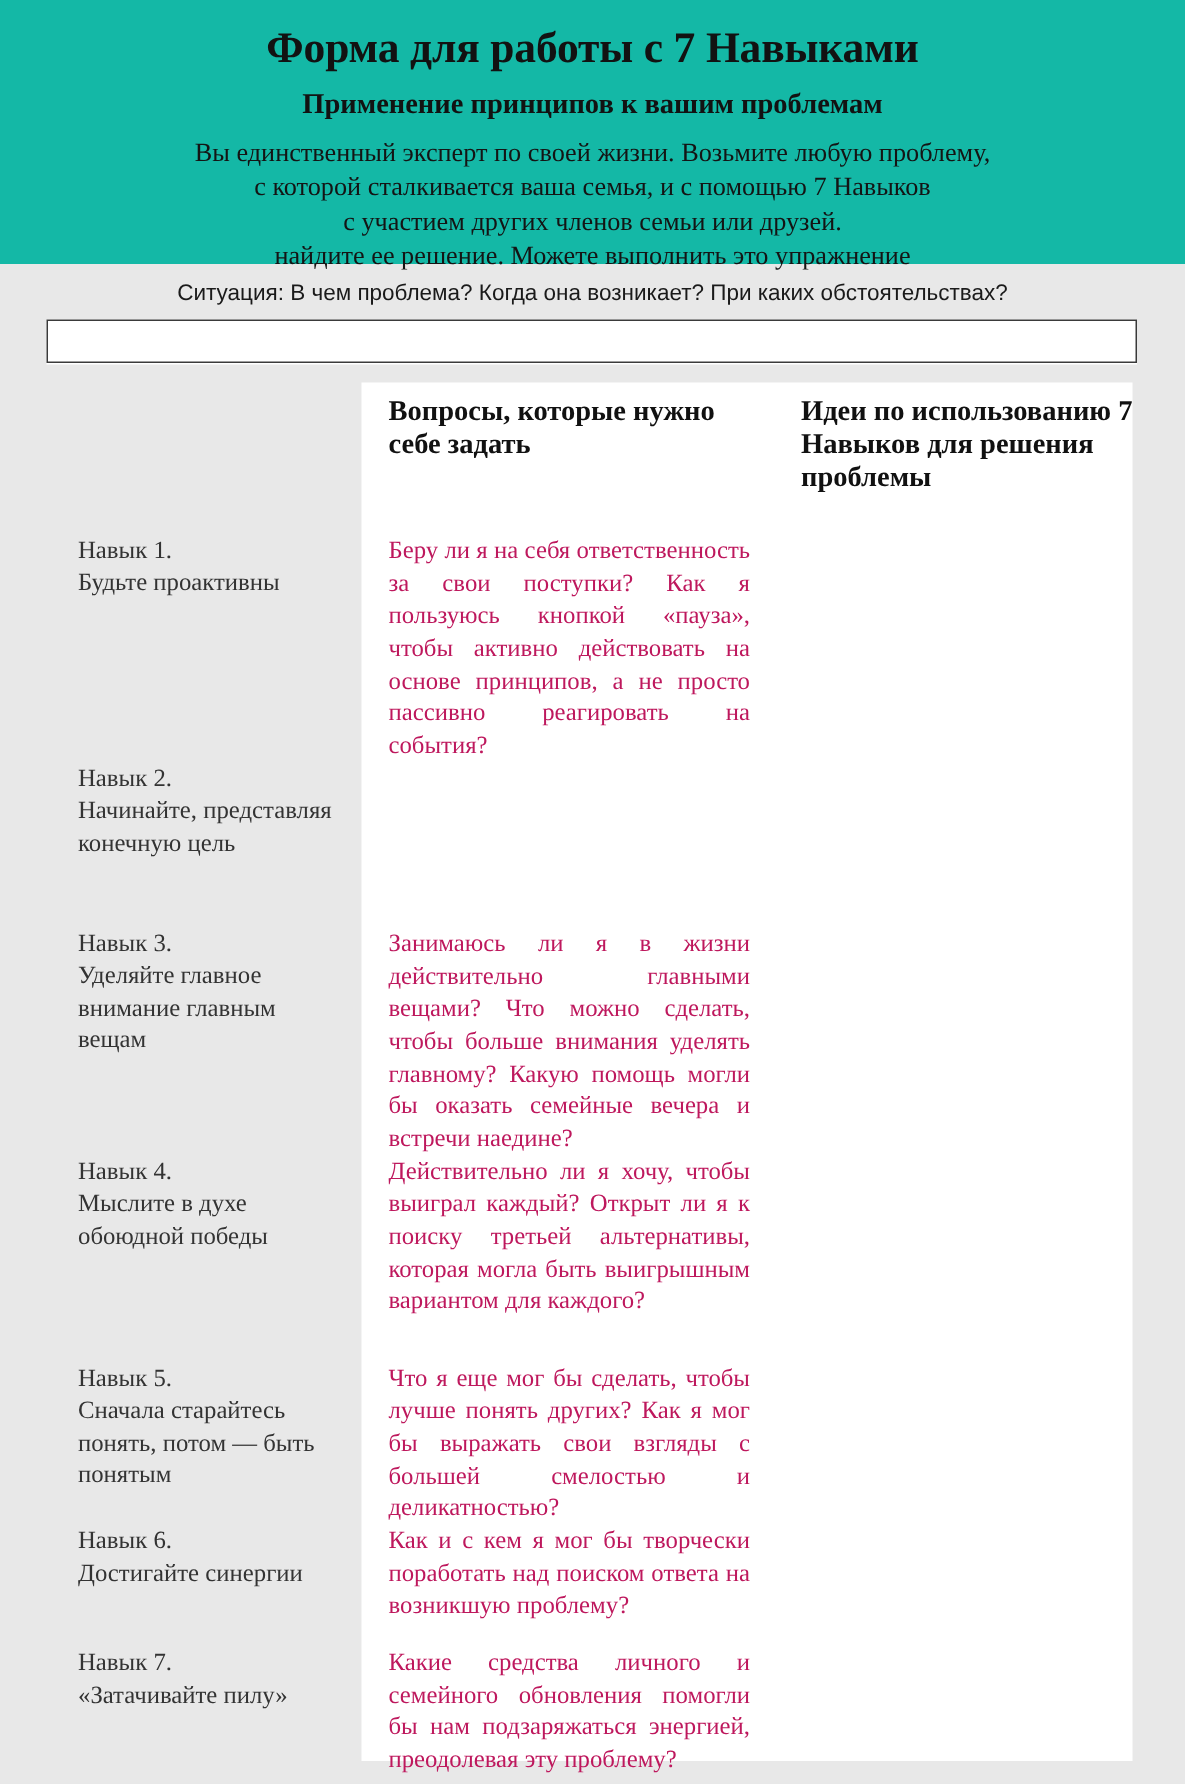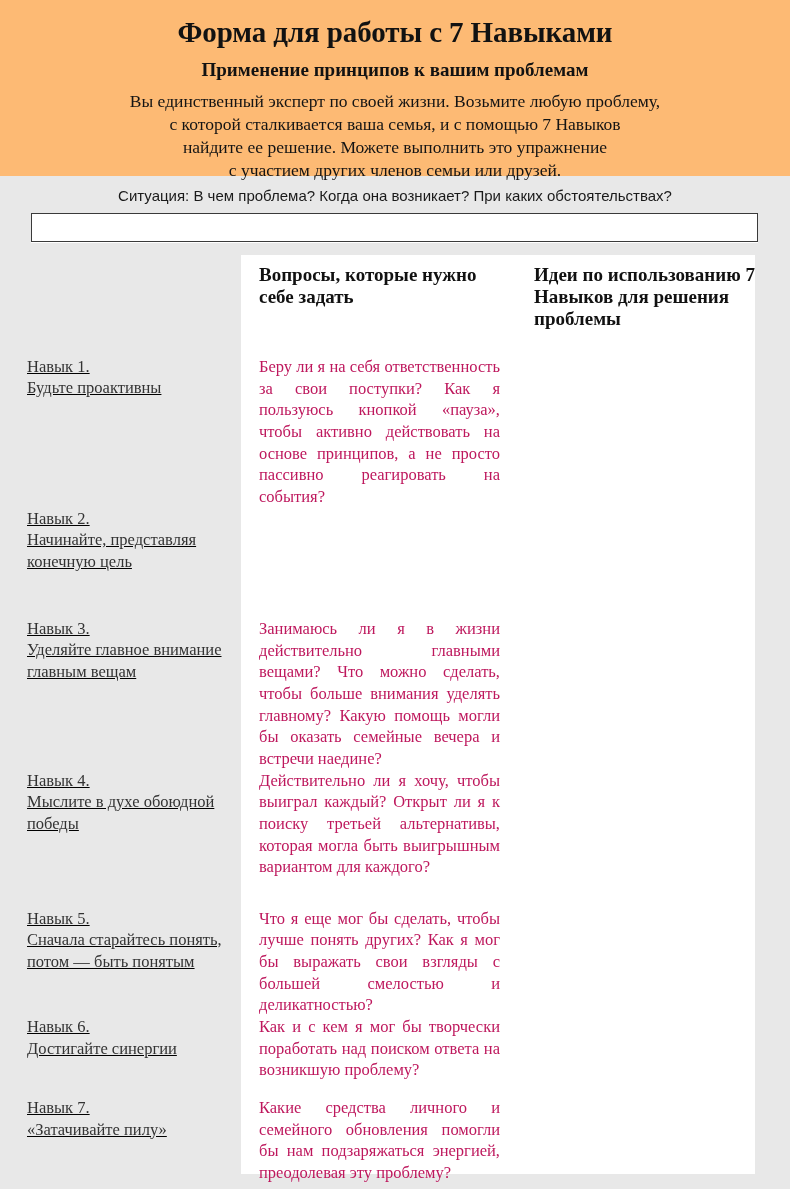--- a/index.html
+++ b/index.html
@@ -10,21 +10,21 @@
     width: 790px;
     height: 1189px;
     background: #e8e8e8;
     font-family: "Liberation Serif", serif;
     overflow: hidden;
     position: relative;
   }
 
   
   .header-band {
-    background: #fdba74;
+    background: #14b8a6;
     padding: 10px 22px 14px 22px;
     text-align: center;
     box-sizing: border-box;
     height: 176px;
   }
   .doc-title {
     font-family: "Liberation Serif", serif;
     font-weight: bold;
     font-size: 29px;
     line-height: 1.12;
@@ -90,23 +90,22 @@
     width: 790px;
     box-sizing: border-box;
   }
   .row {
     display: flex;
     align-items: flex-start;
   }
   .col-habit {
     width: 241px;
     box-sizing: border-box;
-    padding-left: 27px;
+    padding-left: 52px;
     padding-right: 10px;
-    text-decoration: underline;
   }
   .col-question {
     width: 276px;
     box-sizing: border-box;
     padding-left: 18px;
     padding-right: 17px;
   }
   .col-ideas {
     width: 273px;
     box-sizing: border-box;
@@ -158,22 +157,22 @@
 </style>
 </head>
 <body>
 
 <div class="header-band">
   <div class="doc-title">Форма для работы с 7 Навыками</div>
   <div class="doc-subtitle">Применение принципов к вашим проблемам</div>
   <div class="doc-intro">
     <div>Вы единственный эксперт по своей жизни. Возьмите любую проблему,</div>
     <div>с которой сталкивается ваша семья, и с помощью 7 Навыков</div>
+    <div>с участием других членов семьи или друзей.</div>
     <div>найдите ее решение. Можете выполнить это упражнение</div>
-    <div>с участием других членов семьи или друзей.</div>
   </div>
 </div>
 
 <div class="situation-wrap">
   <div class="situation-label">Ситуация: В чем проблема? Когда она возникает? При каких обстоятельствах?</div>
   <input class="situation-input" type="text" placeholder="" style="">
 </div>
 
 <div class="table-panel"></div>
 

